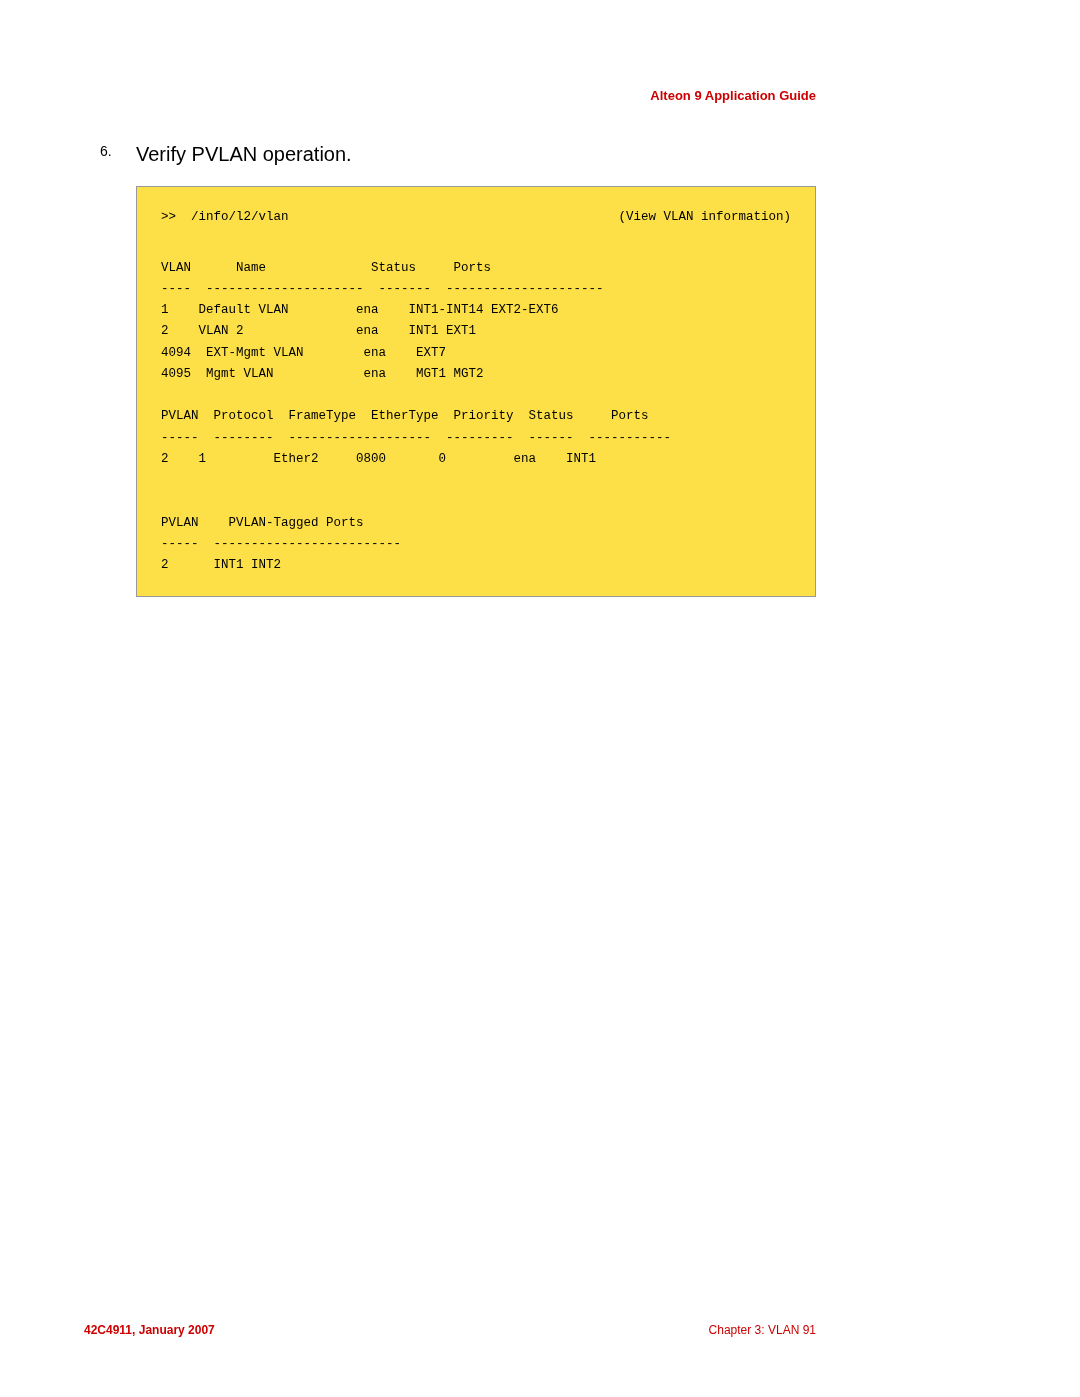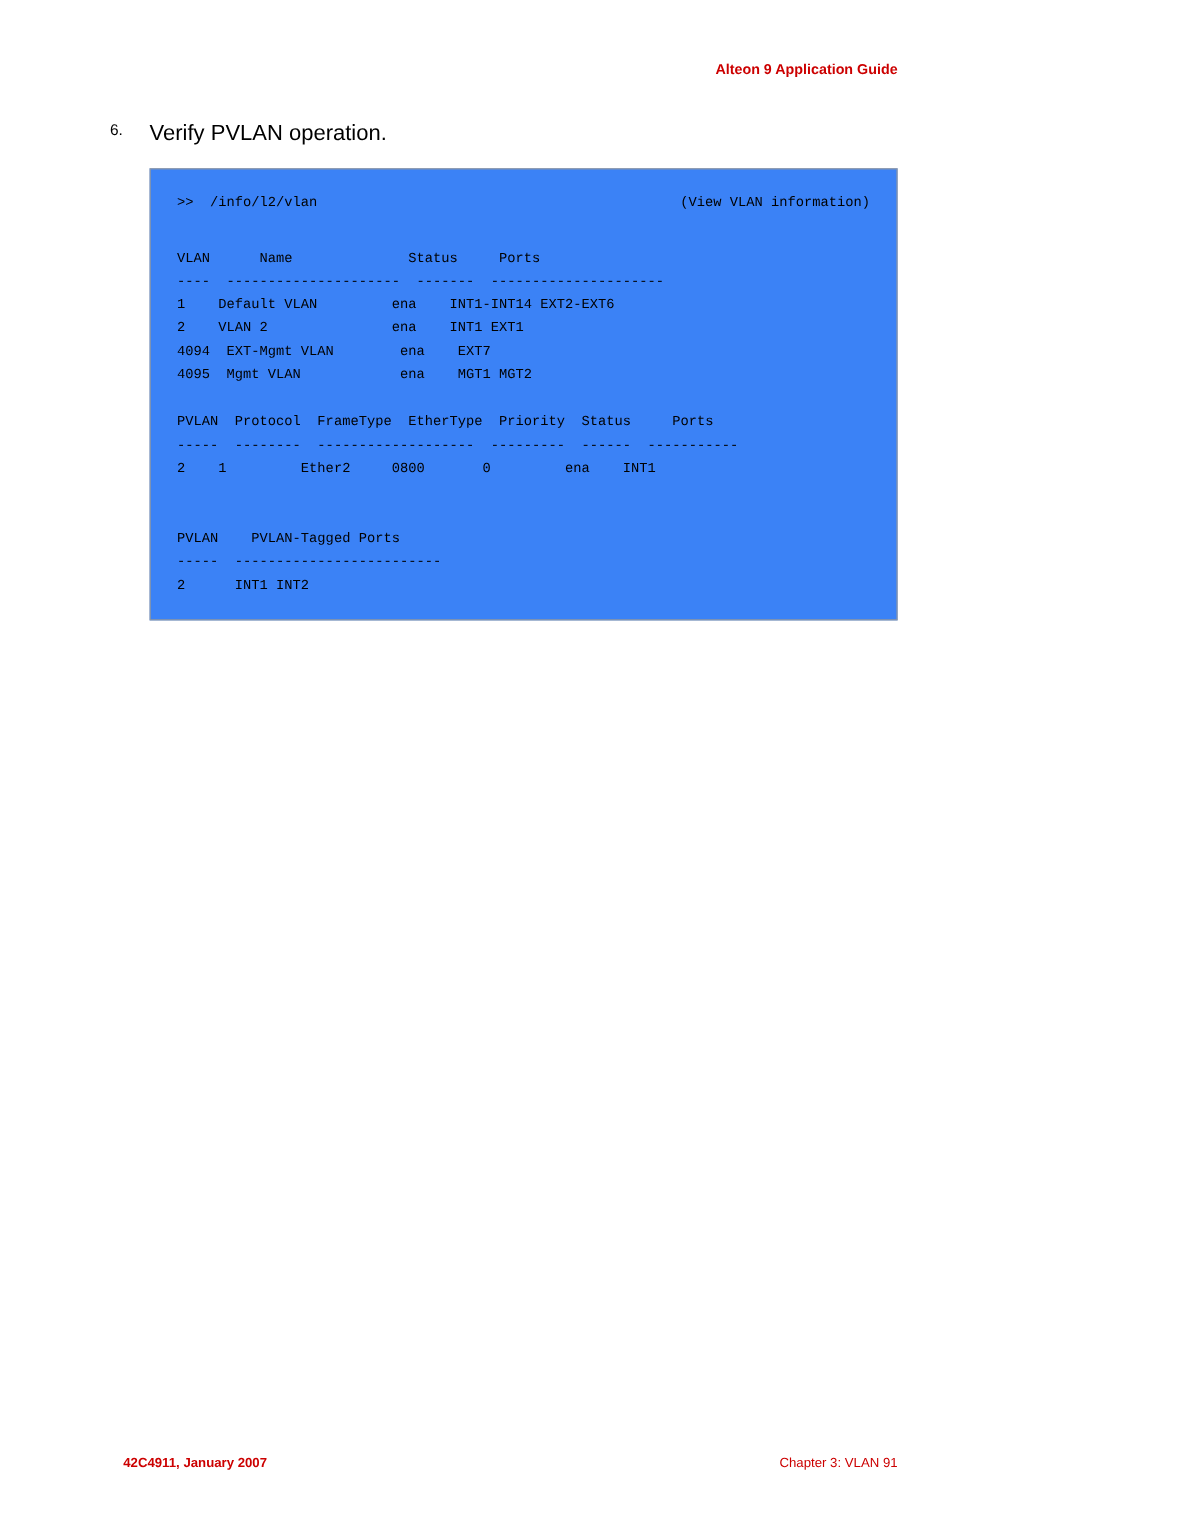--- a/index.html
+++ b/index.html
@@ -13,21 +13,21 @@
       font-family: Arial, Helvetica, sans-serif;
       width: 1080px;
       min-height: 1397px;
       position: relative;
       color: #000000;
     }
 
     .page-container {
       width: 896px;
       min-height: 1397px;
-      padding: 55px 80px 60px 100px;
+      padding: 88px 80px 60px 100px;
       position: relative;
     }
 
     .header-line {
       display: flex;
       justify-content: flex-end;
       margin-bottom: 40px;
     }
 
     .header-title {
@@ -58,32 +58,32 @@
       font-size: 20px;
       color: #000;
       padding-top: 0;
     }
 
     .code-box {
       border: 1px solid #999999;
       padding: 20px 24px;
       margin-top: 16px;
       margin-left: 36px;
-      background: #3b82f6;
+      background: #fde047;
       font-family: 'Courier New', Courier, monospace;
       font-size: 12.5px;
       line-height: 1.6;
       color: #000000;
       white-space: pre;
     }
 
     .footer-line {
       position: absolute;
       bottom: 60px;
-      left: 112px;
+      left: 84px;
       right: 80px;
       display: flex;
       justify-content: space-between;
     }
 
     .footer-left {
       color: #cc0000;
       font-size: 12px;
       font-weight: bold;
     }

